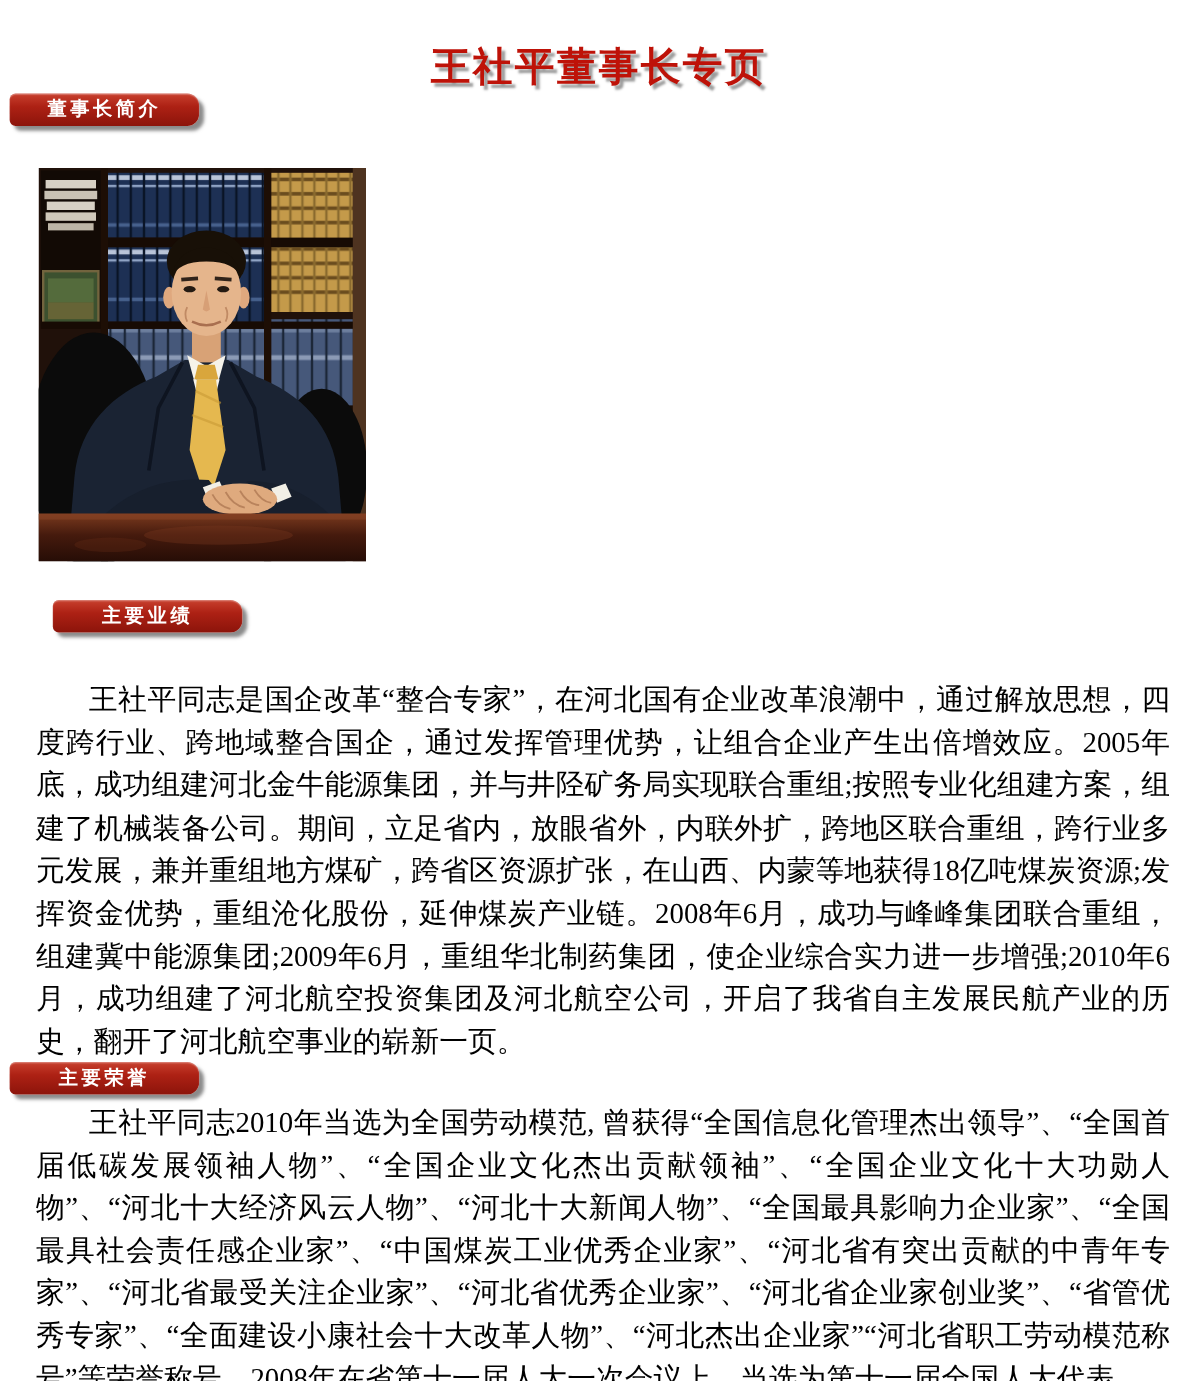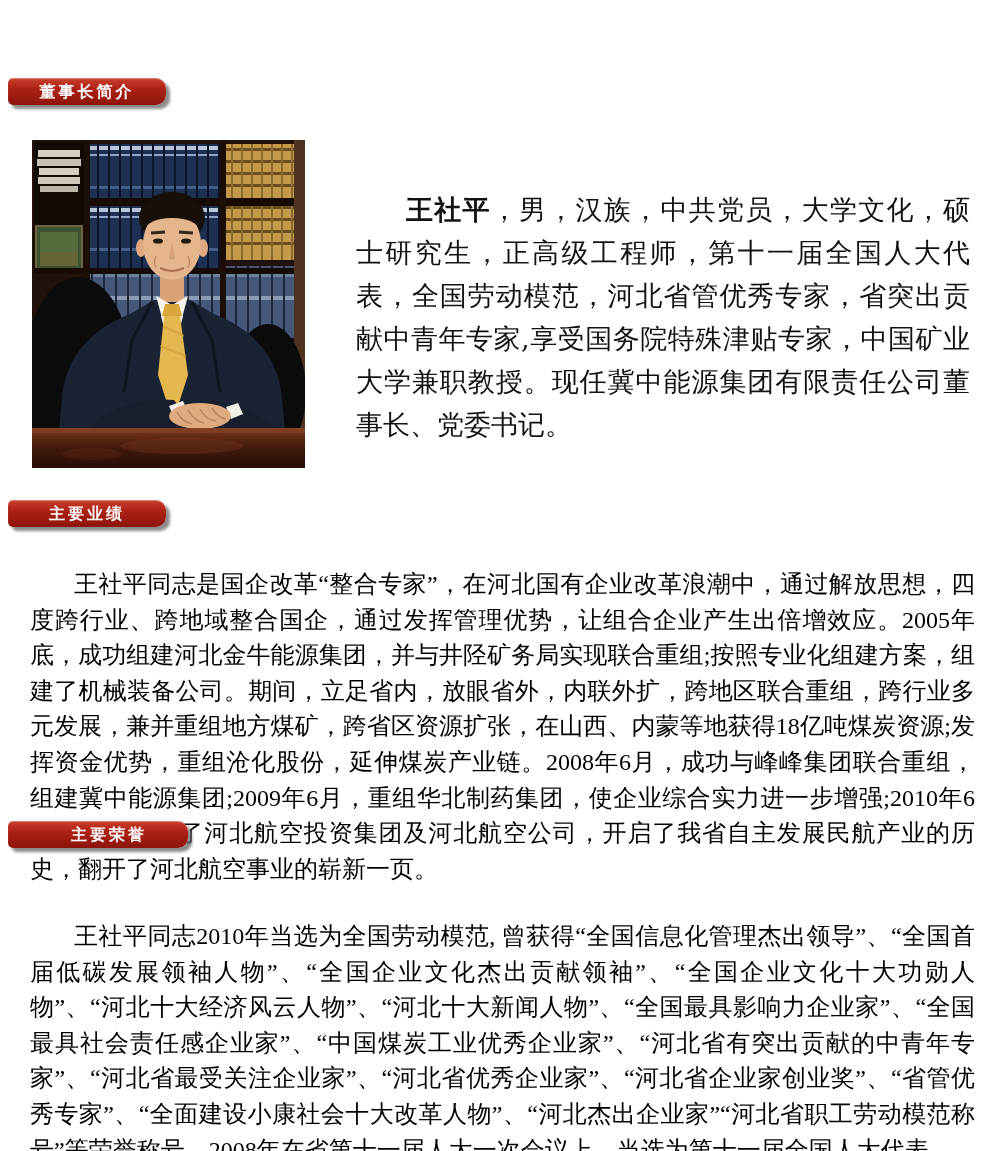--- a/index.html
+++ b/index.html
@@ -10,42 +10,43 @@
 veloped    font-family:"Liberation Sans", sans-serif;font-weight:bold;font-size:33px;
     color:#be1208;letter-spacing:2px;text-shadow:3px 3px 2px #9a9a9a;}
 
   .section-banner{position:absolute;left:8px;width:158px;height:27px;
     border-radius:5px 10px 10px 5px;
     background:linear-gradient(#c8402e 0%,#ad2114 40%,#8c140b 100%);
     box-shadow:4px 4px 3px rgba(110,110,110,0.8), inset 0 1px 1px rgba(255,255,255,0.35);
     color:#ffffff;font-family:"Liberation Sans", sans-serif;font-weight:bold;
     font-size:16px;line-height:27px;text-align:center;letter-spacing:3px;}
   .banner-intro{top:78px;}
-  .banner-achievements{top:500px;}
-  .banner-honors{top:821px;padding-left:22px;}
+  .banner-achievements{top:500px;margin-left:36px;}
+  .banner-honors{top:885px;}
 
   .photo-frame{position:absolute;left:32px;top:140px;width:273px;height:328px;overflow:hidden;}
   .photo-frame svg{display:block;}
 
   .bio{position:absolute;left:356px;top:161px;width:614px;
     font-family:"DejaVu Serif", serif;font-size:27px;line-height:43px;color:#121212;
     text-indent:50px;text-align:justify;}
   .bio .bio-name{font-weight:bold;}
 
   .body-par{position:absolute;left:30px;width:945px;
     font-family:"Liberation Serif", serif;font-size:24px;line-height:35.6px;color:#000;
     text-indent:44px;text-align:justify;}
   .par-achievements{top:543px;}
   .par-honors{top:895px;}
 </style>
 </head>
 <body>
 
 <div class="page">
 
+  <h1 class="page-title">王社平董事长专页</h1>
 
   <div class="section-banner banner-intro">
     <span>董事长简介</span>
   </div>
 
   <div class="photo-frame">
     <svg width="273" height="328" viewBox="0 0 273 328" xmlns="http://www.w3.org/2000/svg">
       <defs>
         <pattern id="navyBooks" width="11" height="62" patternUnits="userSpaceOnUse">
           <rect x="0" y="0" width="11" height="62" fill="#0a1426"></rect>
@@ -147,21 +148,20 @@
 
       <g>
         <rect x="0" y="288" width="273" height="40" fill="url(#deskGrad)"></rect>
         <rect x="0" y="288" width="273" height="5" fill="#8a4526" opacity="0.55"></rect>
         <ellipse cx="150" cy="306" rx="62" ry="8" fill="#7a3a20" opacity="0.35"></ellipse>
         <ellipse cx="60" cy="314" rx="30" ry="6" fill="#6b3018" opacity="0.3"></ellipse>
       </g>
     </svg>
   </div>
 
-  <p class="bio"><span class="bio-name">王社平</span><span>，男，汉族，中共党员，大学文化，硕士研究生，正高级工程师，第十一届全国人大代表，全国劳动模范，河北省管优秀专家，省突出贡献中青年专家,享受国务院特殊津贴专家，中国矿业大学兼职教授。现任冀中能源集团有限责任公司董事长、党委书记。</span></p>
 
   <div class="section-banner banner-achievements">
     <span>主要业绩</span>
   </div>
 
   <p class="body-par par-achievements">王社平同志是国企改革“整合专家”，在河北国有企业改革浪潮中，通过解放思想，四度跨行业、跨地域整合国企，通过发挥管理优势，让组合企业产生出倍增效应。2005年底，成功组建河北金牛能源集团，并与井陉矿务局实现联合重组;按照专业化组建方案，组建了机械装备公司。期间，立足省内，放眼省外，内联外扩，跨地区联合重组，跨行业多元发展，兼并重组地方煤矿，跨省区资源扩张，在山西、内蒙等地获得18亿吨煤炭资源;发挥资金优势，重组沧化股份，延伸煤炭产业链。2008年6月，成功与峰峰集团联合重组，组建冀中能源集团;2009年6月，重组华北制药集团，使企业综合实力进一步增强;2010年6月，成功组建了河北航空投资集团及河北航空公司，开启了我省自主发展民航产业的历史，翻开了河北航空事业的崭新一页。</p>
 
   <div class="section-banner banner-honors">
     <span>主要荣誉</span>
   </div>

